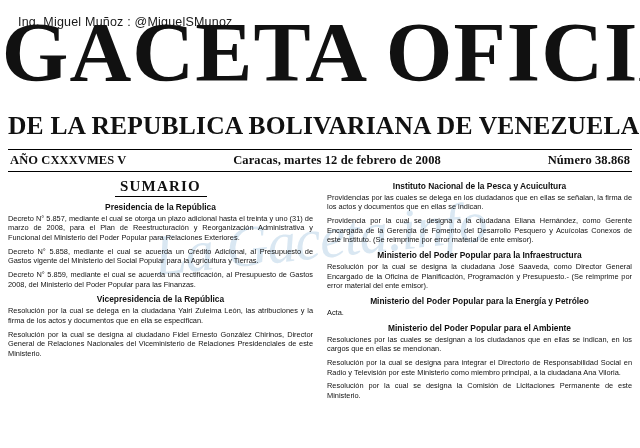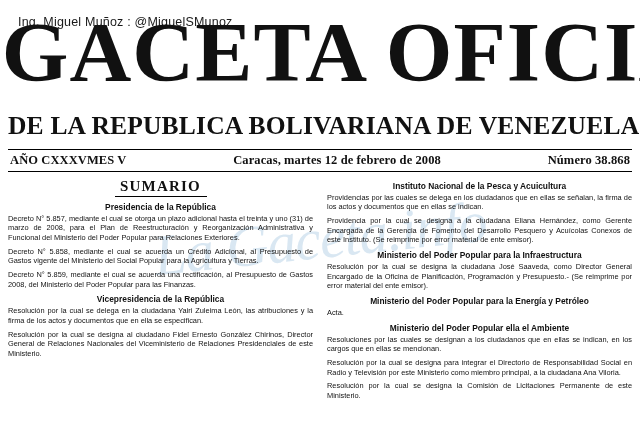--- a/index.html
+++ b/index.html
@@ -190,21 +190,21 @@
     </div>
     <div class="col right">
       <div id="right-list">
           <div class="sec-head">Instituto Nacional de la Pesca y Acuicultura</div>
           <div class="entry">Providencias por las cuales se delega en los ciudadanos que en ellas se señalan, la firma de los actos y documentos que en ellas se indican.</div>
           <div class="entry">Providencia por la cual se designa a la ciudadana Eliana Hernández, como Gerente Encargada de la Gerencia de Fomento del Desarrollo Pesquero y Acuícolas Conexos de este Instituto. (Se reimprime por error material de ente emisor).</div>
           <div class="sec-head">Ministerio del Poder Popular para la Infraestructura</div>
           <div class="entry">Resolución por la cual se designa la ciudadana José Saaveda, como Director General Encargado de la Oficina de Planificación, Programación y Presupuesto.- (Se reimprime por error material del ente emisor).</div>
           <div class="sec-head">Ministerio del Poder Popular para la Energía y Petróleo</div>
           <div class="entry">Acta.</div>
-          <div class="sec-head">Ministerio del Poder Popular ella el Ambiente</div>
+          <div class="sec-head">Ministerio del Poder Popular para el Ambiente</div>
           <div class="entry">Resoluciones por las cuales se designan a los ciudadanos que en ellas se indican, en los cargos que en ellas se mencionan.</div>
           <div class="entry">Resolución por la cual se designa para integrar el Directorio de Responsabilidad Social en Radio y Televisión por este Ministerio como miembro principal, a la ciudadana Ana Viloria.</div>
           <div class="entry">Resolución por la cual se designa la Comisión de Licitaciones Permanente de este Ministerio.</div>
         </div>
     </div>
   </div>
 
 </div>
 
 </body></html>

